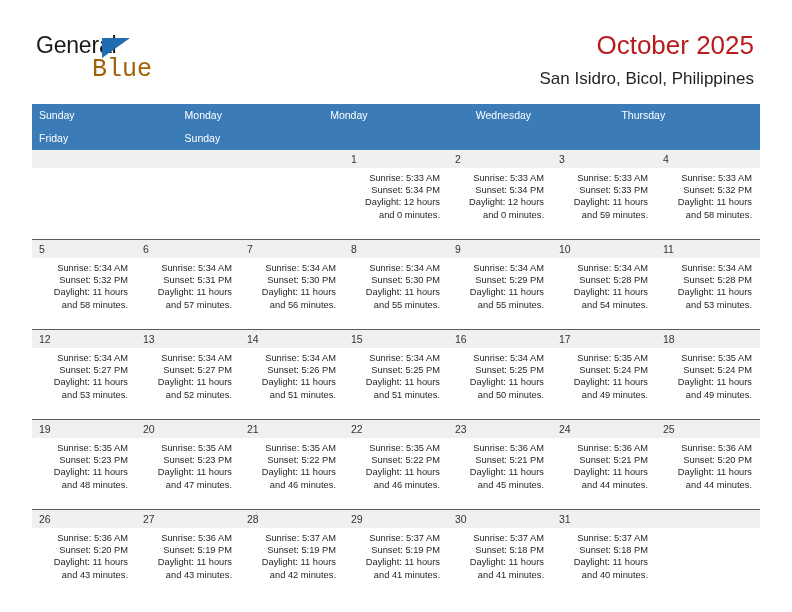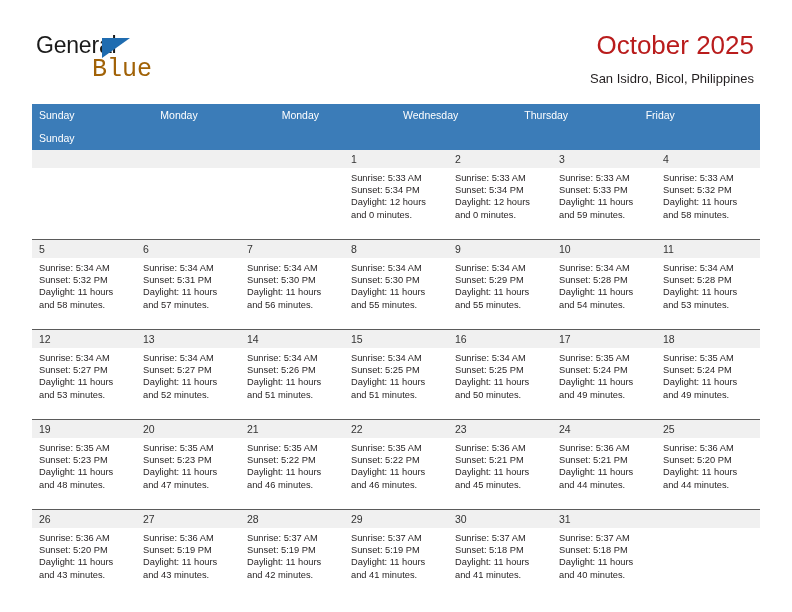--- a/index.html
+++ b/index.html
@@ -65,37 +65,37 @@
     top: 30px;
     text-align: right;
   }
   .cal-title {
     font-size: 26px;
     color: #b91c1c;
     line-height: 30px;
     white-space: nowrap;
   }
   .cal-subtitle {
-    font-size: 13px;
+    font-size: 17px;
     color: #231f20;
     line-height: 18px;
     margin-top: 10px;
     white-space: nowrap;
   }
 
   
   .calendar {
     position: absolute;
     left: 32px;
     top: 104px;
     width: 728px;
   }
   .weekdays {
     display: grid;
-    grid-template-columns: repeat(6, 1fr);
+    grid-template-columns: repeat(5, 1fr);
     background: #3b7cb8;
   }
   .weekday {
     color: #ffffff;
     font-size: 10.5px;
     padding: 5px 0 5px 7px;
     line-height: 13px;
     box-sizing: border-box;
   }
   .week {
@@ -122,20 +122,21 @@
     box-sizing: border-box;
   }
   .cell.empty .cell-daynum {
     background: #f0f0f0;
   }
   .cell-body {
     padding: 4px 8px 0 7px;
     font-size: 9.3px;
     line-height: 12.2px;
     color: #231f20;
+    text-align: right;
   }
   .cell-body div {
     white-space: nowrap;
   }
   .cell-body .daylight {
     white-space: normal;
   }
 </style>
 </head>
 <body>

